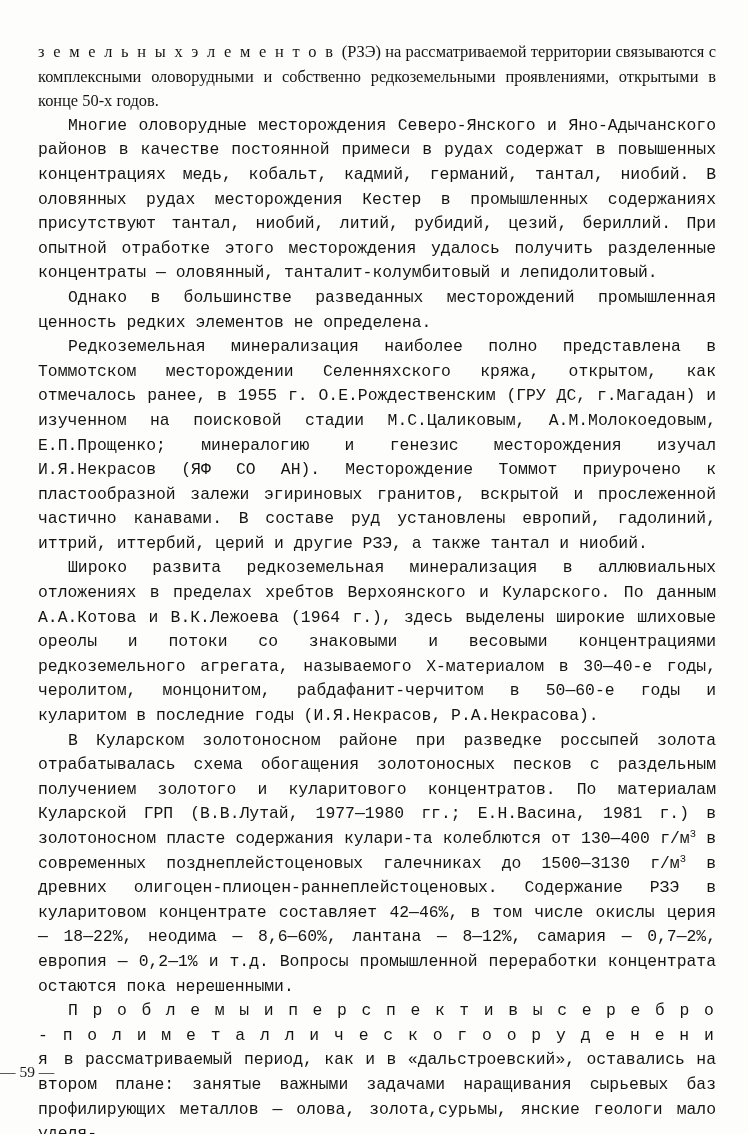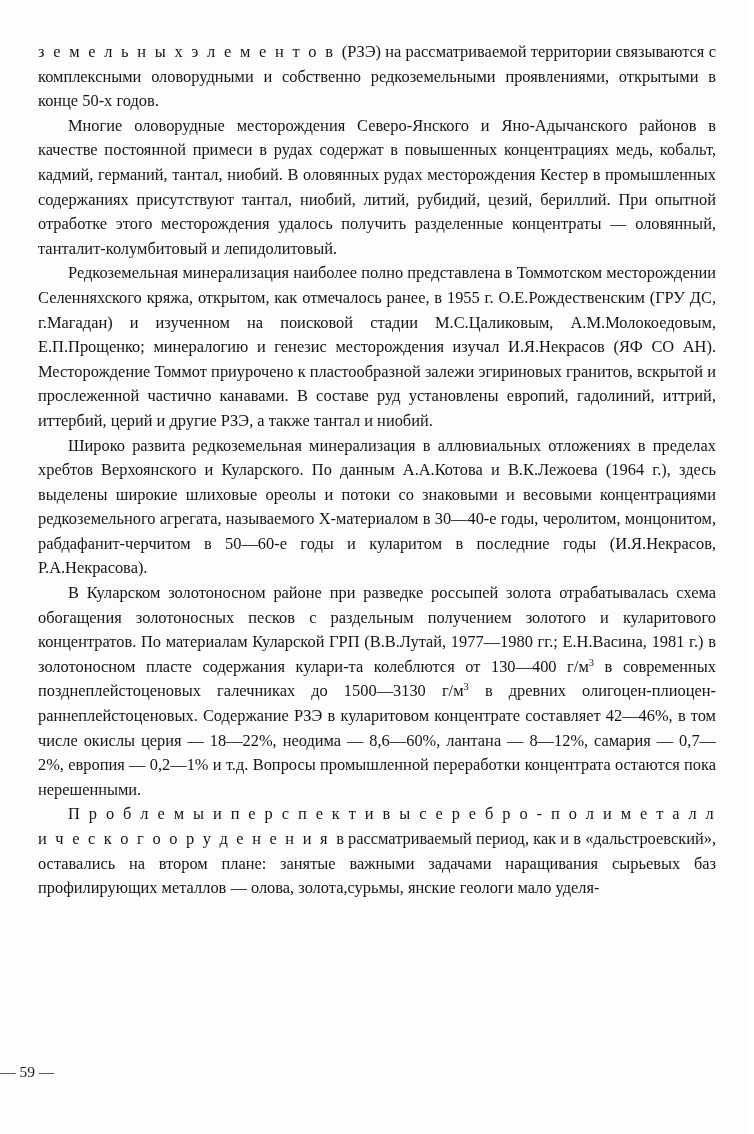--- a/index.html
+++ b/index.html
@@ -32,20 +32,21 @@
     margin: 0;
     font-size: 16.4px;
     line-height: 24.6px;
     text-align: justify;
     text-justify: inter-word;
     color: #141414;
     hyphens: manual;
   }
   p.indent {
     text-indent: 30px;
+    font-family: Liberation Mono, monospace;
   }
   .sp {
     letter-spacing: 2.2px;
   }
   sup {
     font-size: 10.5px;
     vertical-align: super;
     line-height: 0;
   }
   .footer {
@@ -62,20 +63,21 @@
 </head>
 <body>
 
 <div class="page">
   <div class="content">
 
     <p class="body"><span class="sp">з е м е л ь н ы х   э л е м е н т о в </span><span>(РЗЭ) на рассматриваемой территории связываются с комплексными оловорудными и собственно редкоземельными проявлениями, открытыми в конце 50-х годов.</span></p>
 
     <p class="body indent">Многие оловорудные месторождения Северо-Янского и Яно-Адычанского районов в качестве постоянной примеси в рудах содержат в повышенных концентрациях медь, кобальт, кадмий, германий, тантал, ниобий. В оловянных рудах месторождения Кестер в промышленных содержаниях присутствуют тантал, ниобий, литий, рубидий, цезий, бериллий. При опытной отработке этого месторождения удалось получить разделенные концентраты — оловянный, танталит-колумбитовый и лепидолитовый.</p>
 
+    <p class="body indent">Однако в большинстве разведанных месторождений промышленная ценность редких элементов не определена.</p>
 
     <p class="body indent">Редкоземельная минерализация наиболее полно представлена в Томмотском месторождении Селенняхского кряжа, открытом, как отмечалось ранее, в 1955 г. О.Е.Рождественским (ГРУ ДС, г.Магадан) и изученном на поисковой стадии М.С.Цаликовым, А.М.Молокоедовым, Е.П.Прощенко; минералогию и генезис месторождения изучал И.Я.Некрасов (ЯФ СО АН). Месторождение Томмот приурочено к пластообразной залежи эгириновых гранитов, вскрытой и прослеженной частично канавами. В составе руд установлены европий, гадолиний, иттрий, иттербий, церий и другие РЗЭ, а также тантал и ниобий.</p>
 
 
     <p class="body indent">Широко развита редкоземельная минерализация в аллювиальных отложениях в пределах хребтов Верхоянского и Куларского. По данным А.А.Котова и В.К.Лежоева (1964 г.), здесь выделены широкие шлиховые ореолы и потоки со знаковыми и весовыми концентрациями редкоземельного агрегата, называемого Х-материалом в 30—40-е годы, черолитом, монцонитом, рабдафанит-черчитом в 50—60-е годы и куларитом в последние годы (И.Я.Некрасов, Р.А.Некрасова).</p>
 
     <p class="body indent"><span>В Куларском золотоносном районе при разведке россыпей золота отрабатывалась схема обогащения золотоносных песков с раздельным получением золотого и куларитового концентратов. По материалам Куларской ГРП (В.В.Лутай, 1977—1980 гг.; Е.Н.Васина, 1981 г.) в золотоносном пласте содержания кулари-та колеблются от 130—400 г/м</span><sup>3</sup><span> в современных позднеплейстоценовых галечниках до 1500—3130 г/м</span><sup>3</sup><span> в древних олигоцен-плиоцен-раннеплейстоценовых. Содержание РЗЭ в куларитовом концентрате составляет 42—46%, в том числе окислы церия — 18—22%, неодима — 8,6—60%, лантана — 8—12%, самария — 0,7—2%, европия — 0,2—1% и т.д. Вопросы промышленной переработки концентрата остаются пока нерешенными.</span></p>
 
 
     <p class="body indent"><span class="sp">П р о б л е м ы   и   п е р с п е к т и в ы   с е р е б р о - п о л и м е т а л л и ч е с к о г о   о р у д е н е н и я </span><span>в рассматриваемый период, как и в «дальстроевский», оставались на втором плане: занятые важными задачами наращивания сырьевых баз профилирующих металлов — олова, золота,сурьмы, янские геологи мало уделя-</span></p>

